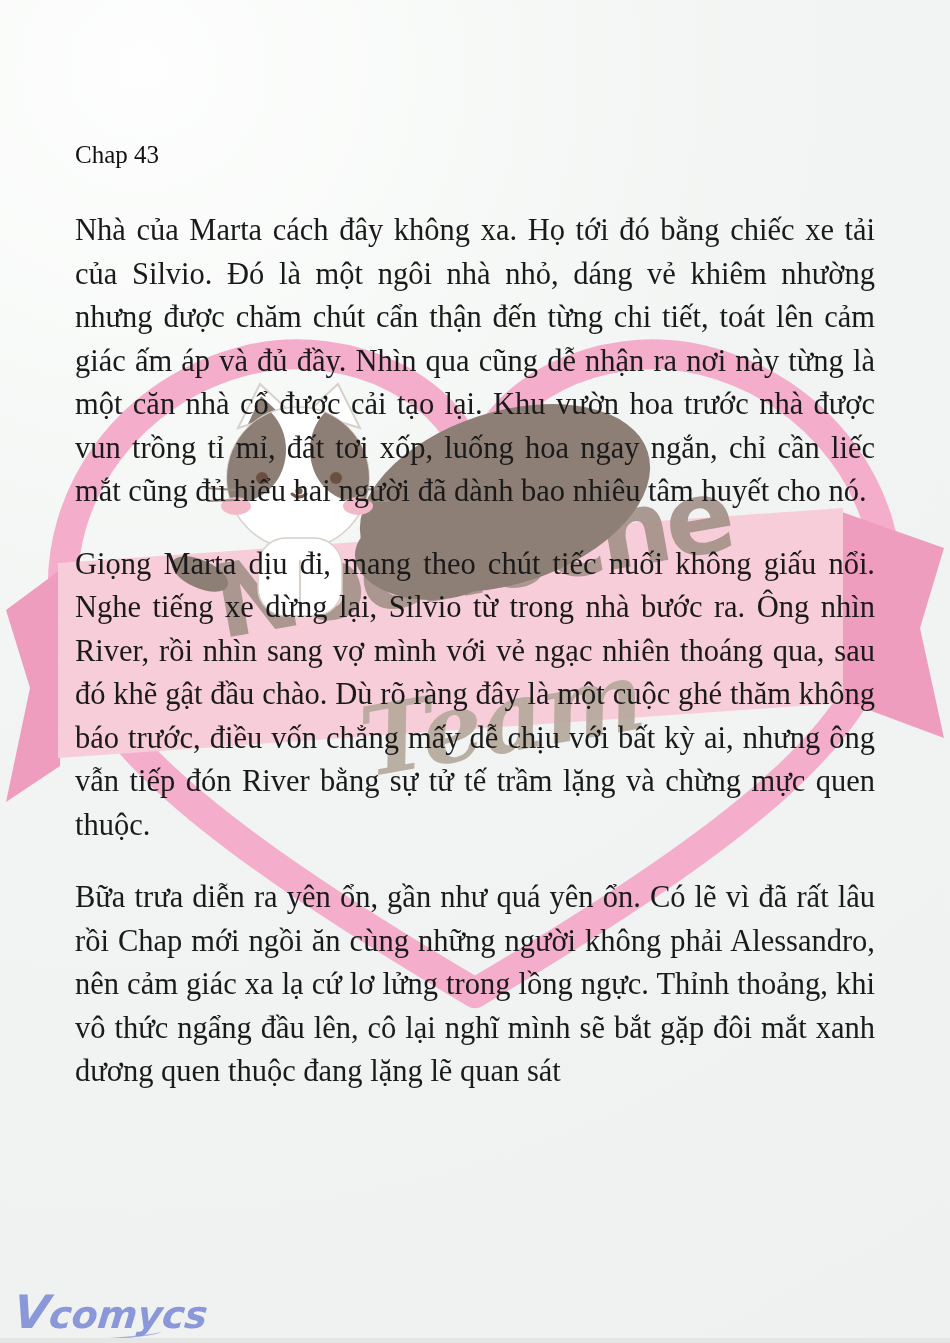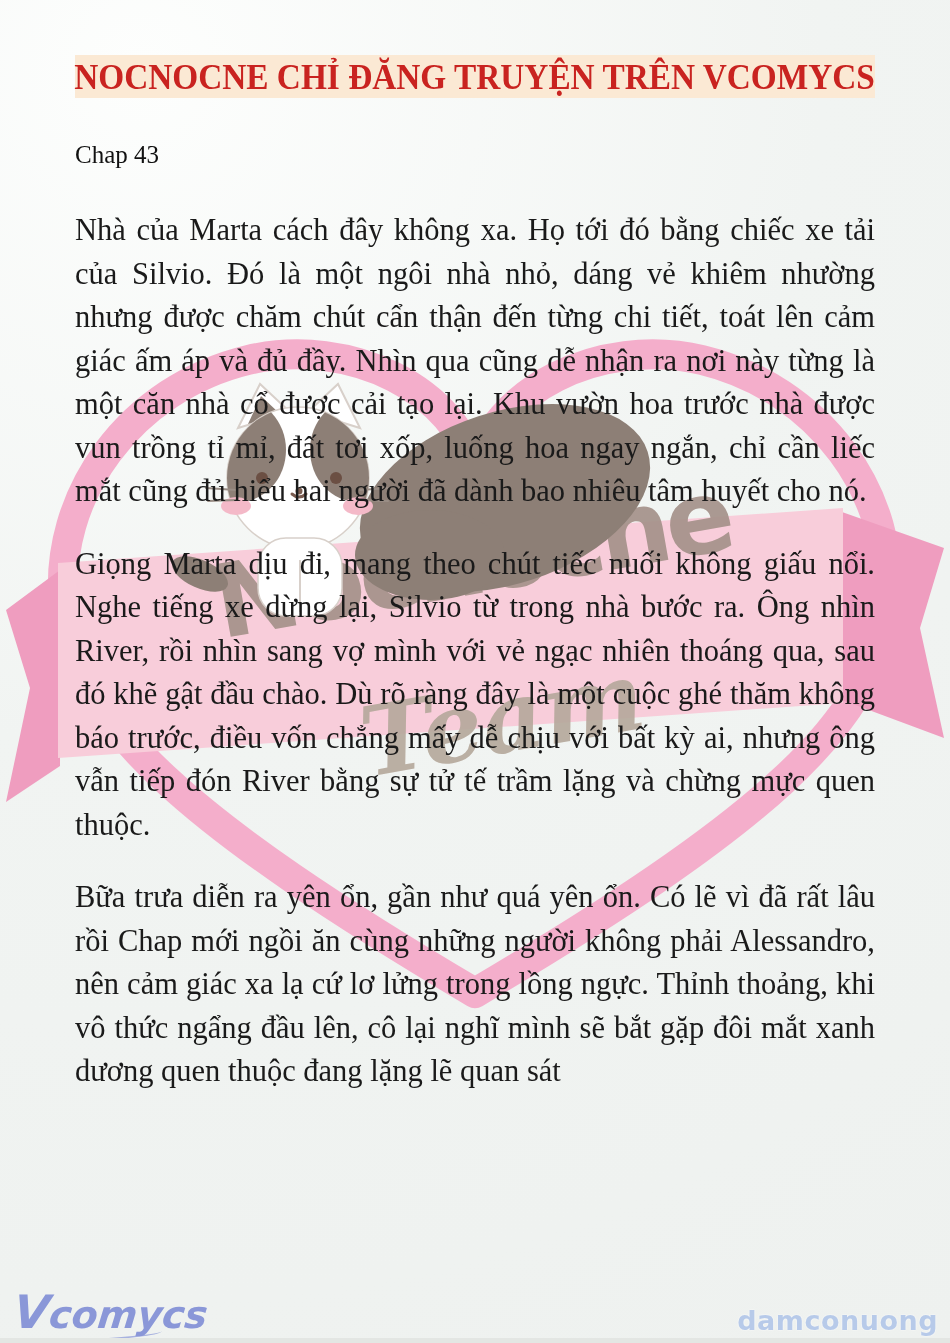--- a/index.html
+++ b/index.html
@@ -138,30 +138,26 @@
     <path d="M 292 494 q 7 6 14 0" fill="none" stroke="#7a5c50" stroke-width="3" stroke-linecap="round"></path>
     <circle cx="299" cy="491" r="3.5" fill="#7a5c50"></circle>
     <g stroke="#9a8e86" stroke-width="2" stroke-linecap="round">
       <line x1="206" y1="488" x2="236" y2="490"></line>
       <line x1="208" y1="501" x2="237" y2="500"></line>
       <line x1="360" y1="490" x2="390" y2="488"></line>
       <line x1="359" y1="500" x2="388" y2="501"></line>
     </g>
   </svg>
 
-  <div class="header-band">
-    <span>NOCNOCNE CHỈ ĐĂNG TRUYỆN TRÊN VCOMYCS</span>
-  </div>
 
   <div class="chapter-title">Chap 43</div>
 
   <div class="text-block">
     <p>Nhà của Marta cách đây không xa. Họ tới đó bằng chiếc xe tải của Silvio. Đó là một ngôi nhà nhỏ, dáng vẻ khiêm nhường nhưng được chăm chút cẩn thận đến từng chi tiết, toát lên cảm giác ấm áp và đủ đầy. Nhìn qua cũng dễ nhận ra nơi này từng là một căn nhà cổ được cải tạo lại. Khu vườn hoa trước nhà được vun trồng tỉ mỉ, đất tơi xốp, luống hoa ngay ngắn, chỉ cần liếc mắt cũng đủ hiểu hai người đã dành bao nhiêu tâm huyết cho nó.</p>
     <p>Giọng Marta dịu đi, mang theo chút tiếc nuối không giấu nổi. Nghe tiếng xe dừng lại, Silvio từ trong nhà bước ra. Ông nhìn River, rồi nhìn sang vợ mình với vẻ ngạc nhiên thoáng qua, sau đó khẽ gật đầu chào. Dù rõ ràng đây là một cuộc ghé thăm không báo trước, điều vốn chẳng mấy dễ chịu với bất kỳ ai, nhưng ông vẫn tiếp đón River bằng sự tử tế trầm lặng và chừng mực quen thuộc.</p>
     <p>Bữa trưa diễn ra yên ổn, gần như quá yên ổn. Có lẽ vì đã rất lâu rồi Chap mới ngồi ăn cùng những người không phải Alessandro, nên cảm giác xa lạ cứ lơ lửng trong lồng ngực. Thỉnh thoảng, khi vô thức ngẩng đầu lên, cô lại nghĩ mình sẽ bắt gặp đôi mắt xanh dương quen thuộc đang lặng lẽ quan sát</p>
   </div>
 
   <div class="logo">Vcomycs</div>
   <div class="logo-flourish"></div>
-  <div class="credit">damconuong</div>
 
   <div class="bottom-strip"></div>
 </div>
 
 </body></html>

